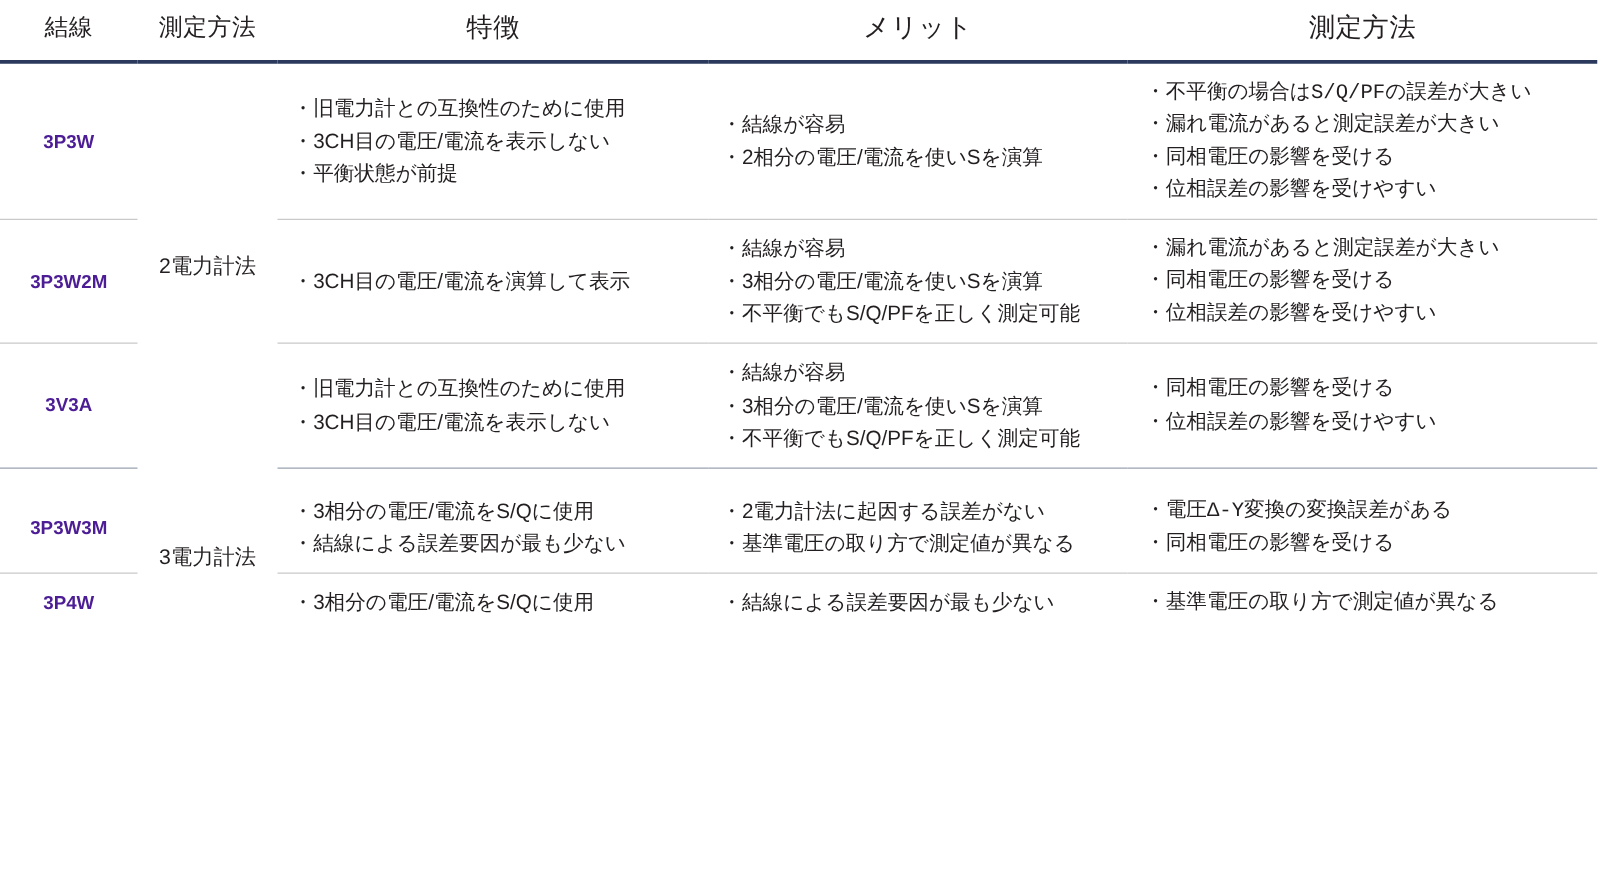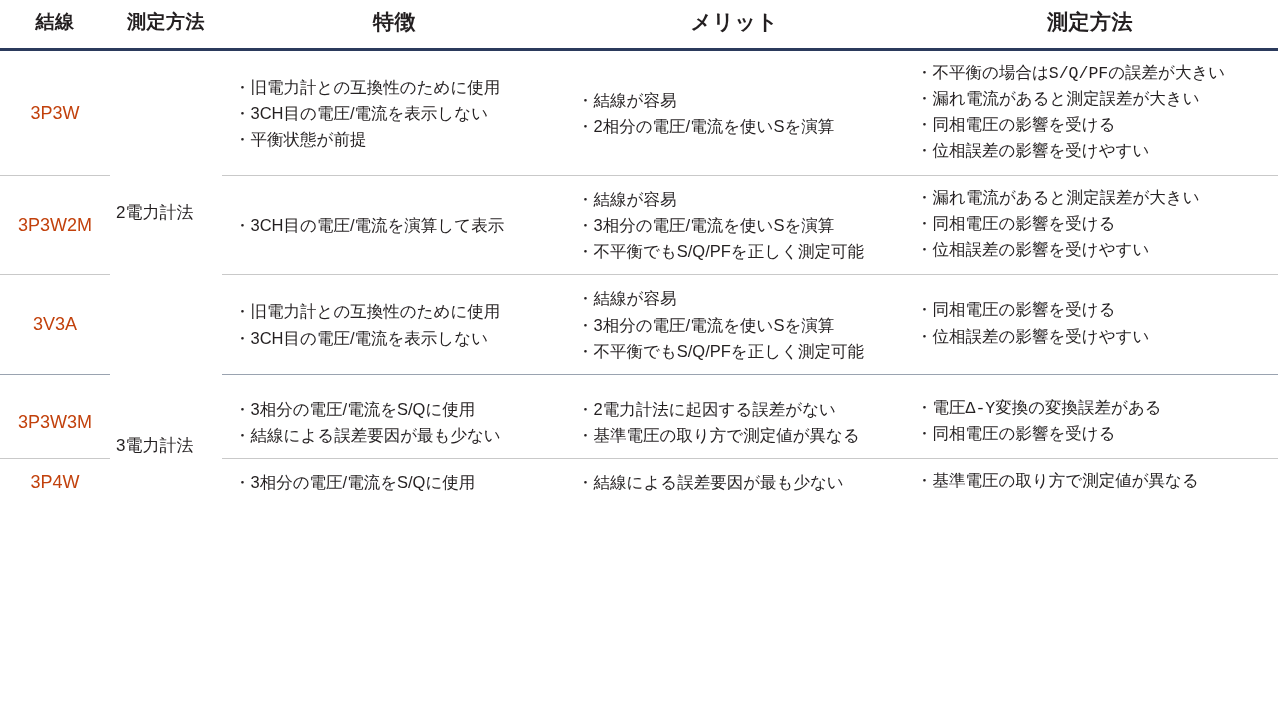--- a/index.html
+++ b/index.html
@@ -31,21 +31,21 @@
 
   
   col.c-wiring   { width: 110px; }
   col.c-method   { width: 112px; }
   col.c-feature  { width: 345px; }
   col.c-merit    { width: 335px; }
   col.c-demerit  { width: 376px; }
 
   thead th {
     font-size: 21px;
-    font-weight: bold;
+    font-weight: normal;
     color: #231f20;
     text-align: center;
     vertical-align: middle;
     padding: 8px 4px 12px 4px;
     letter-spacing: 0.5px;
   }
   thead tr {
     border-bottom: 3px solid #2b3a5c;
   }
   thead th.h-wiring,
@@ -53,27 +53,27 @@
     font-size: 19px;
   }
 
   tbody td {
     vertical-align: middle;
     padding: 10px 6px;
   }
 
   td.wiring {
     text-align: center;
-    font-weight: normal;
-    font-size: 18px;
-    color: #c2410c;
+    font-weight: bold;
+    font-size: 15px;
+    color: #4c1d95;
     white-space: nowrap;
   }
   td.method {
-    text-align: left;
+    text-align: center;
     font-size: 17px;
     color: #231f20;
     white-space: nowrap;
   }
   td.cell {
     font-size: 16.5px;
     color: #231f20;
     line-height: 1.58;
     padding-left: 10px;
   }

